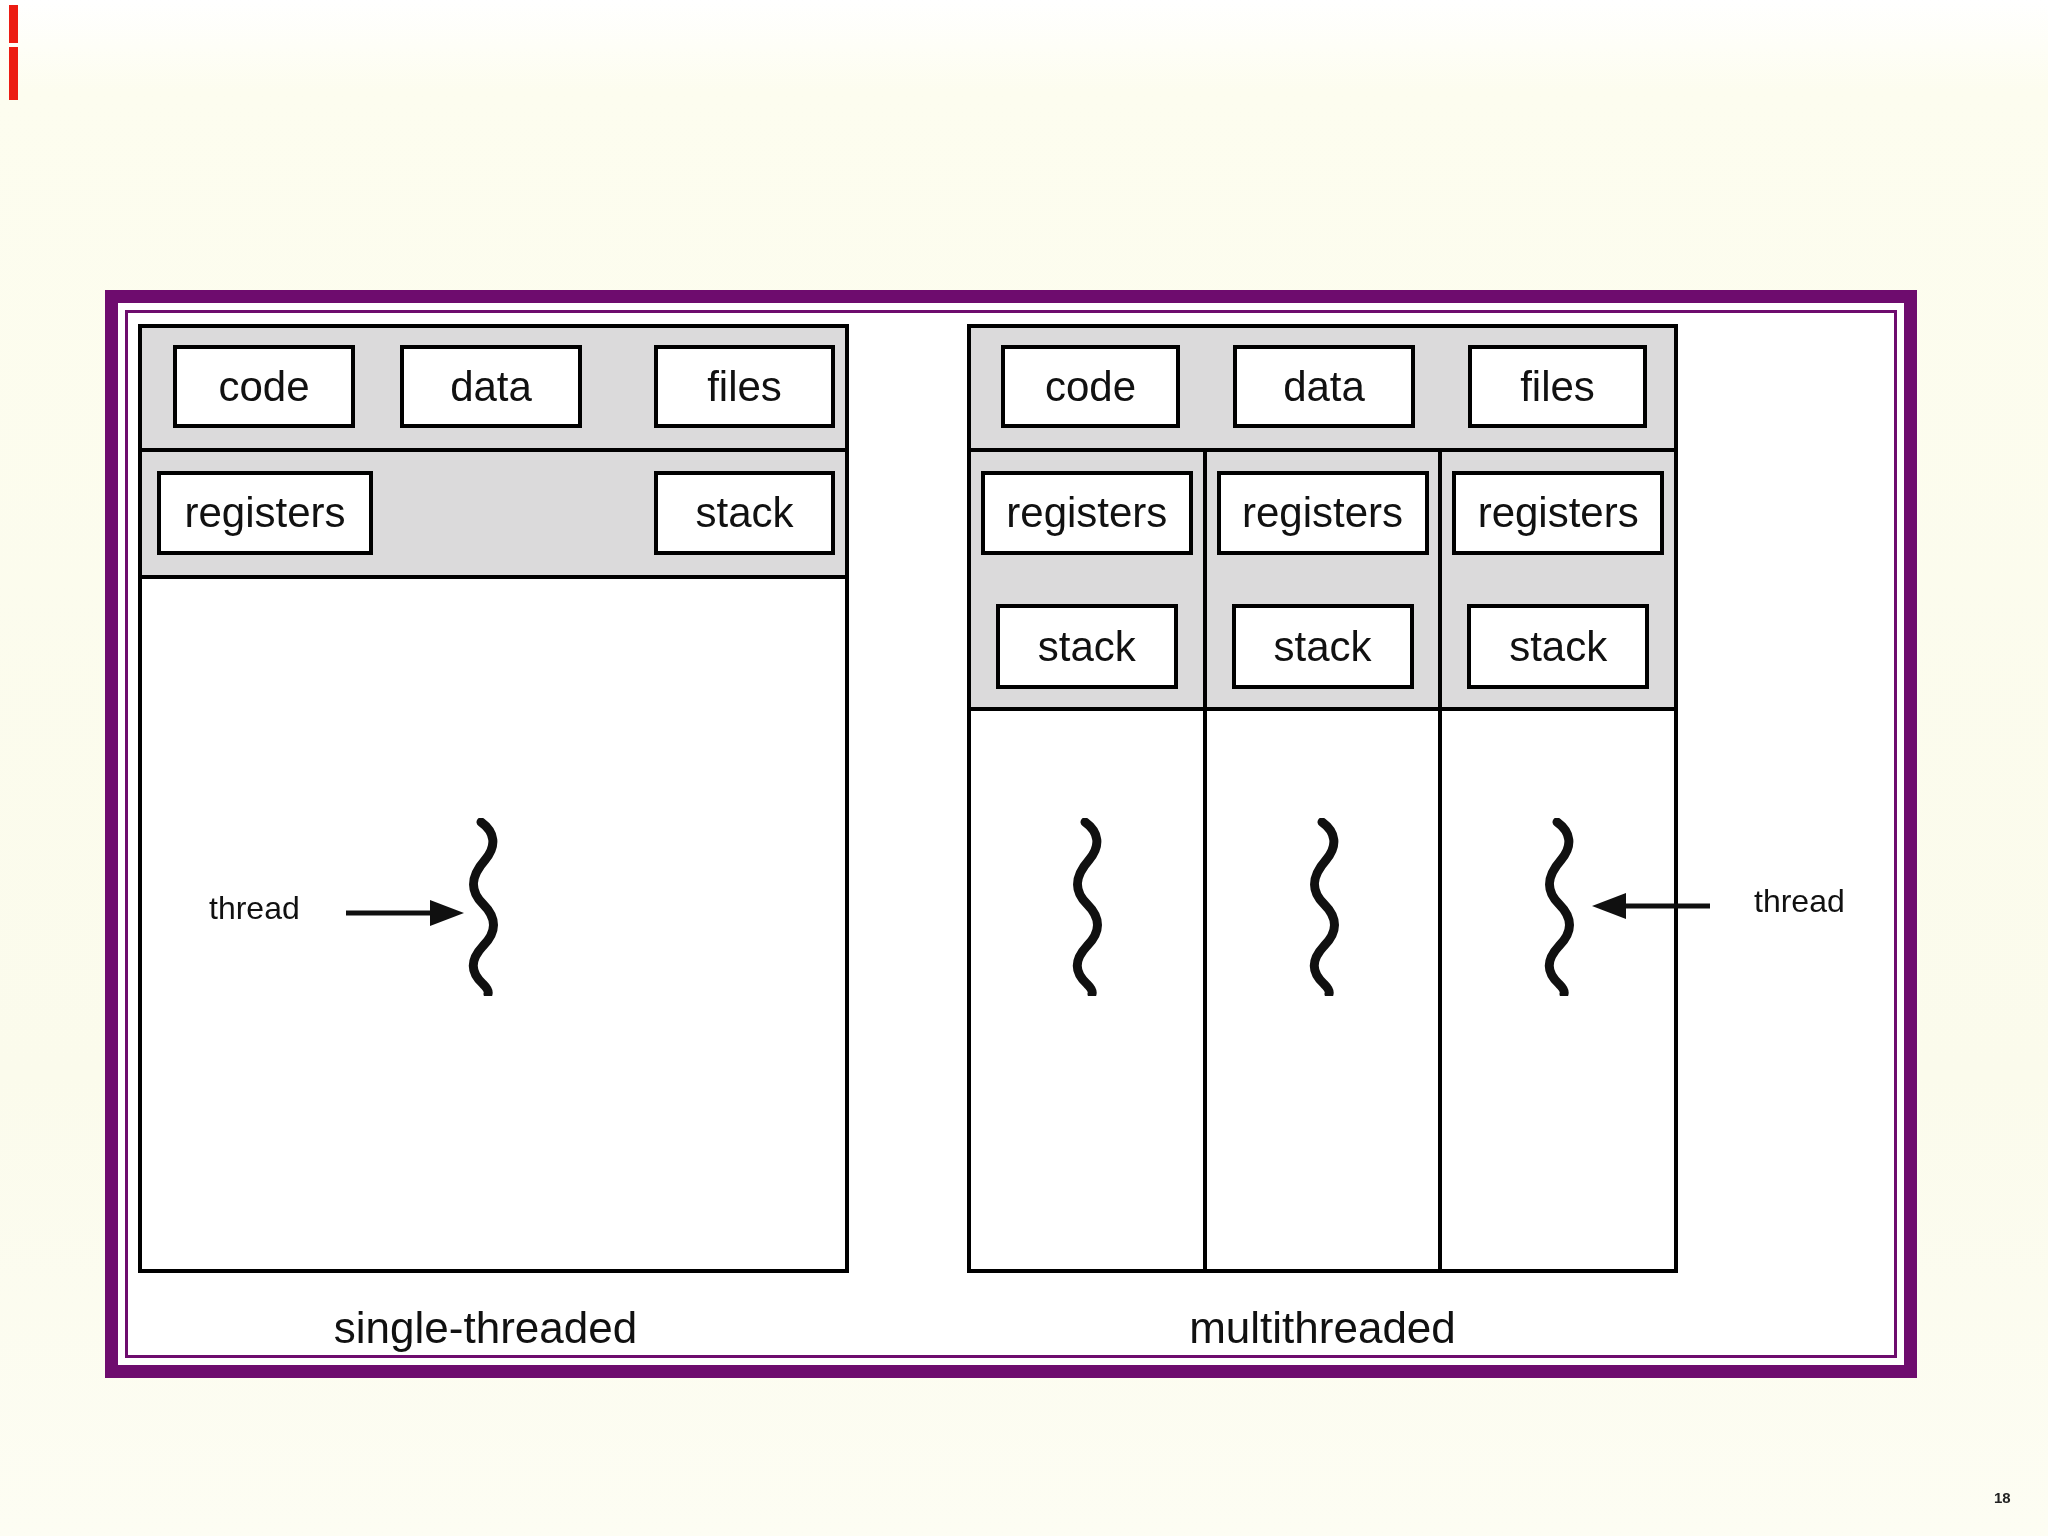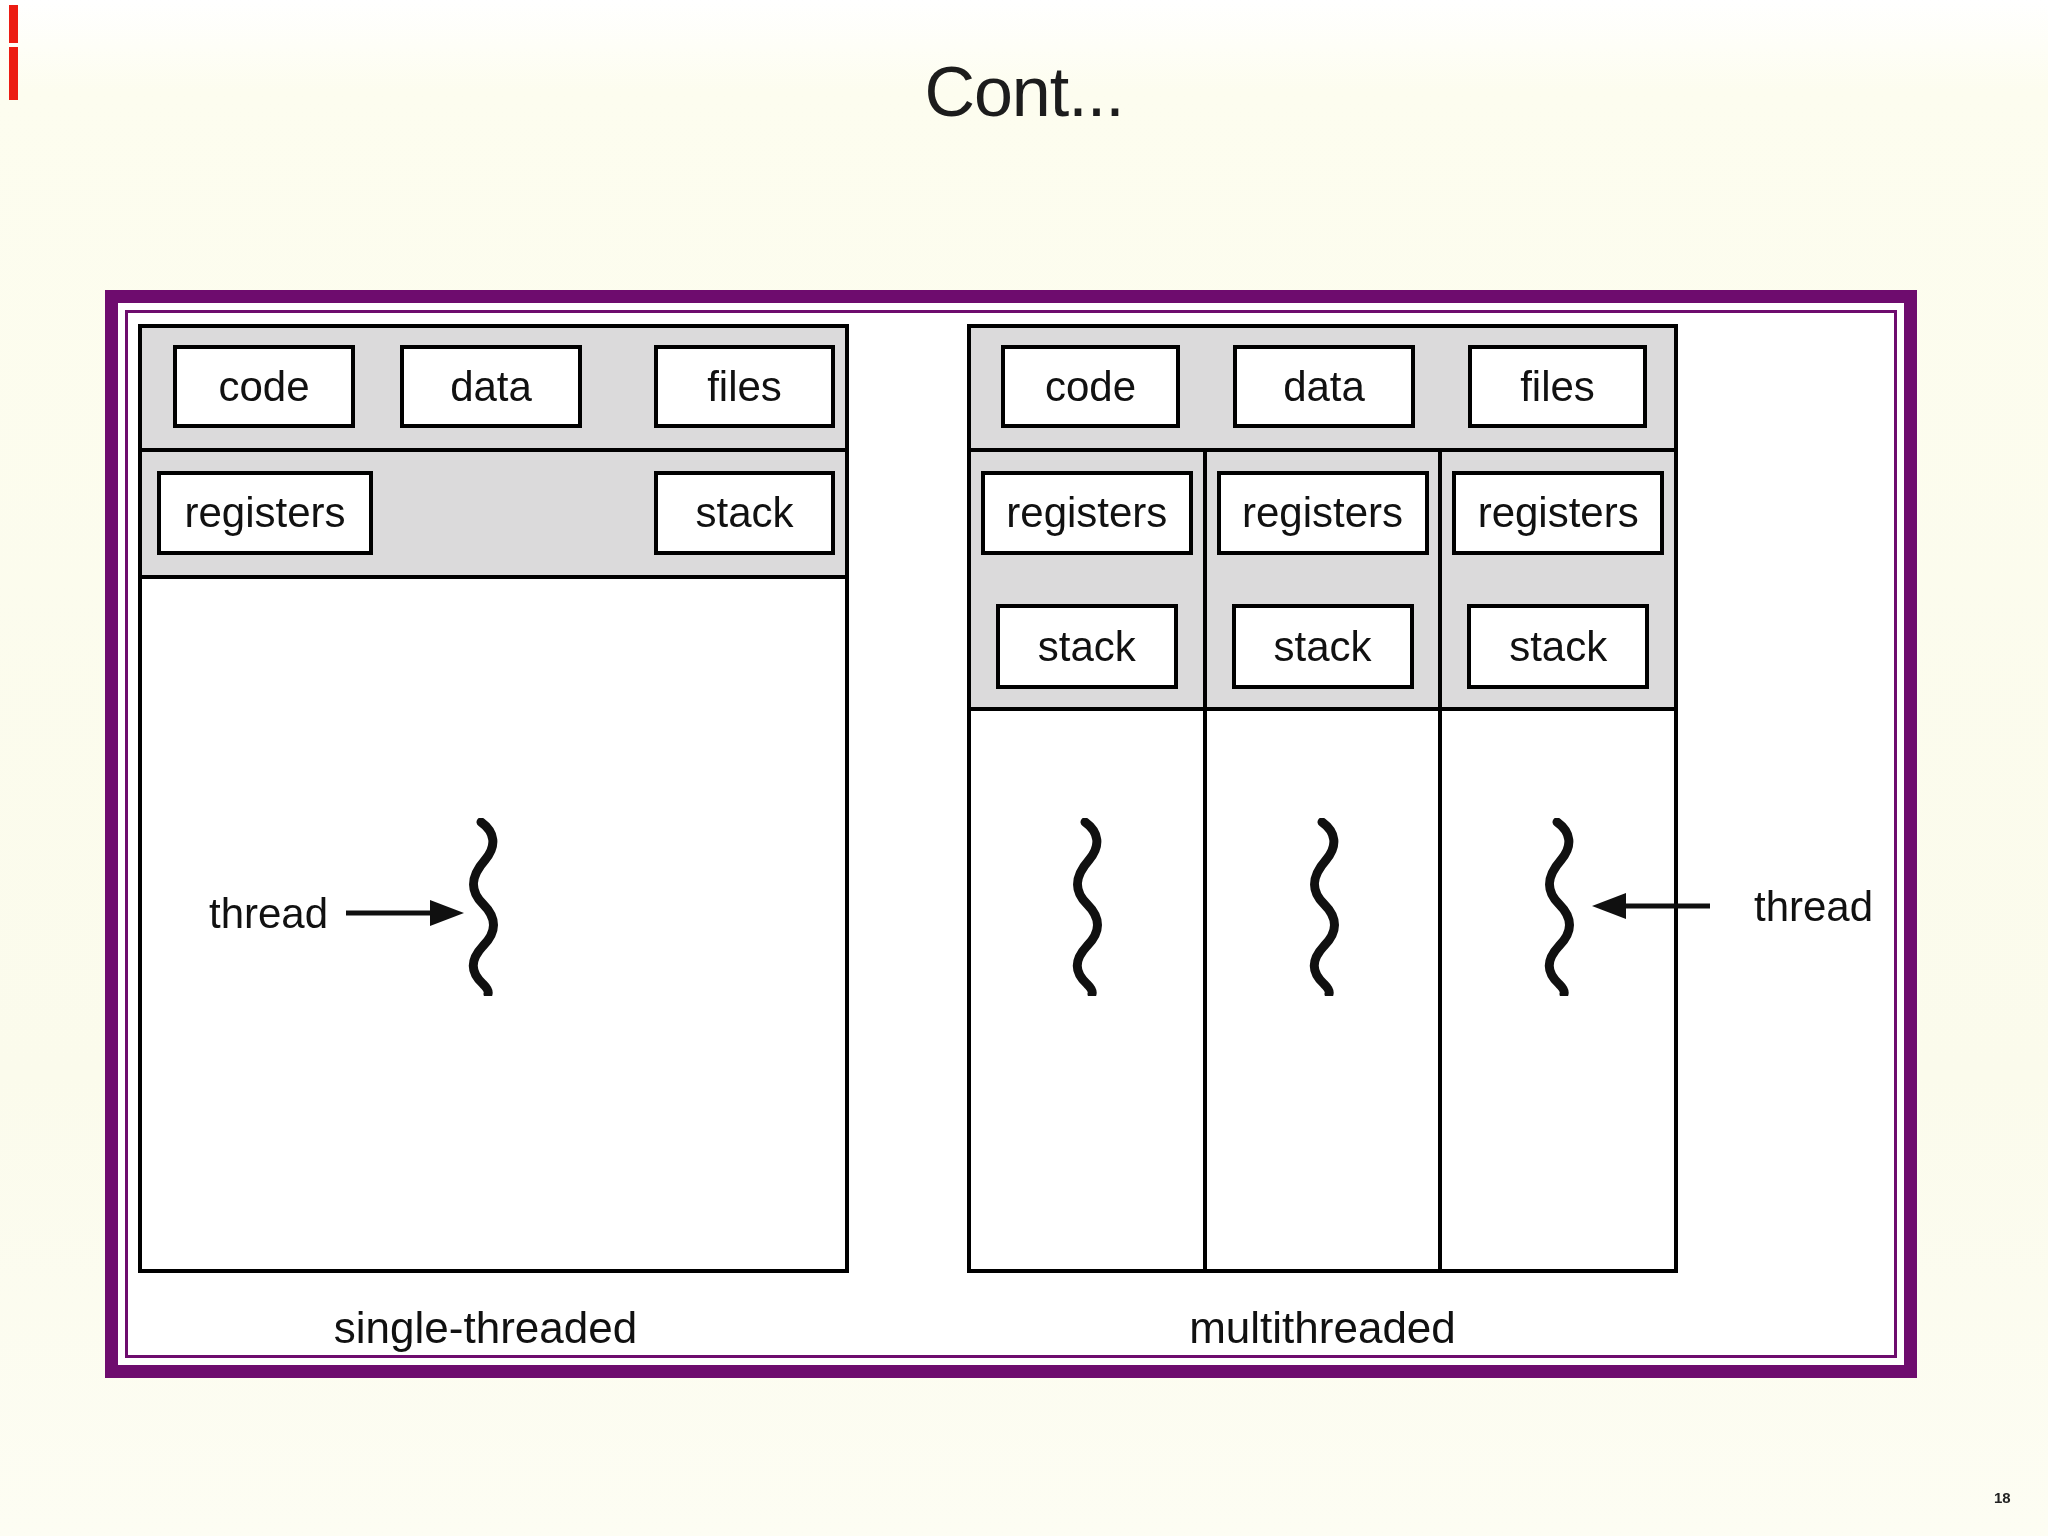--- a/index.html
+++ b/index.html
@@ -50,42 +50,41 @@
     background:#dbdadb; border-bottom:4px solid #000; }
   .reg-box { left:50%; transform:translateX(-50%); top:19px; width:212px; height:84px; }
   .stk-box { left:50%; transform:translateX(-50%); top:152px; width:182px; height:85px; }
 
   .squiggle { position:absolute; width:44px; height:178px; top:818px; }
   .sq-left   { left:461px; }
   .sq-col1   { left:1065px; }
   .sq-col2   { left:1302px; }
   .sq-col3   { left:1537px; }
 
-  .thread-label { position:absolute; font-size:42px; color:#111; }
+  .thread-label { position:absolute; font-size:32px; color:#111; }
   .thread-left-label  { left:209px; top:890px; }
   .thread-right-label { left:1754px; top:883px; }
   .arrow-svg { position:absolute; width:122px; height:34px; }
   .arrow-right { left:344px; top:896px; }
   .arrow-left  { left:1590px; top:889px; }
 
   .caption { position:absolute; text-align:center; font-size:44px; color:#111; width:711px; top:1303px; }
   .cap-single { left:130px; }
   .cap-multi  { left:967px; }
 
   .page-num { position:absolute; left:1994px; top:1489px; font-size:15px; font-weight:bold; color:#222;text-align:right; }
 </style>
 </head>
 <body>
 
 <div id="slide">
 
   <div class="red-bar b1"></div>
   <div class="red-bar b2"></div>
 
-  <div class="title">Cont...</div>
 
   <div class="frame-outer">
     <div class="frame-gap">
       <div class="frame-inner"></div>
     </div>
   </div>
 
   <div class="proc proc-single">
     <div class="sect-top">
       <div class="wbox" style="left:31px; top:17px; width:182px; height:83px;">code</div>

